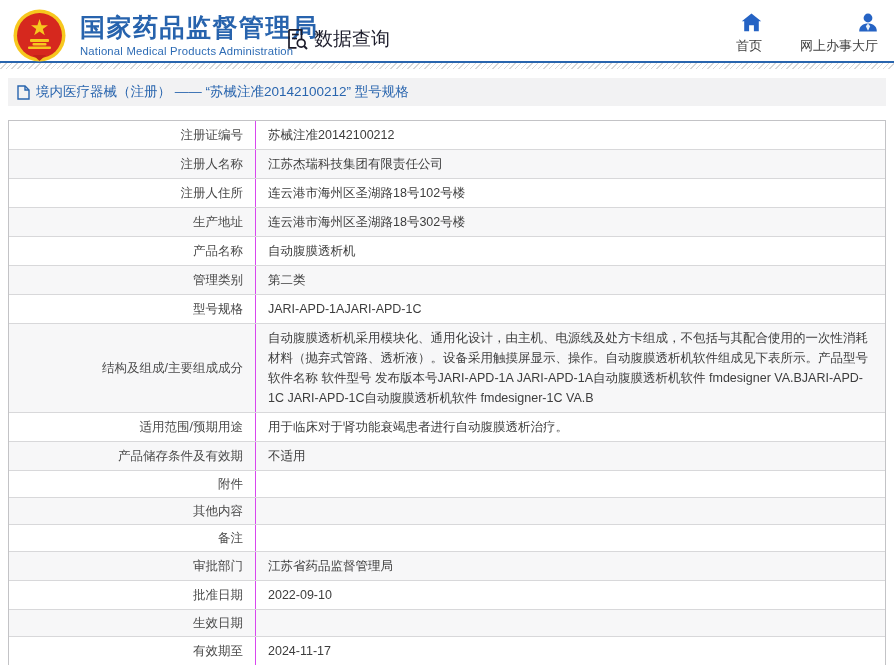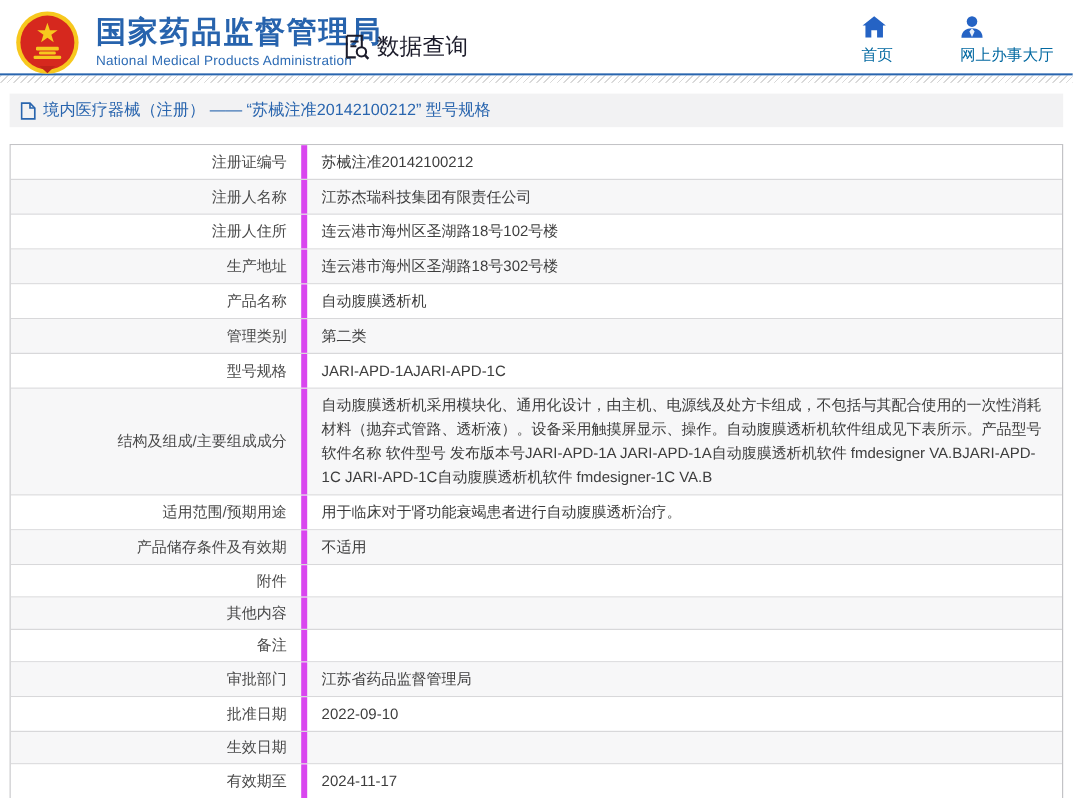--- a/index.html
+++ b/index.html
@@ -9,34 +9,34 @@
     -webkit-font-smoothing:antialiased;overflow:hidden;
   }
   
   .header{position:relative;height:61px;background:#fff;}
   .logo-wrap{position:absolute;left:13px;top:9px;display:flex;align-items:center;gap:14px;cursor:pointer;}
   .title-zh{font-size:25px;font-weight:bold;color:#2763ad;letter-spacing:1.5px;line-height:1.1;}
   .title-en{font-size:11.3px;color:#2e6cb5;margin-top:3px;letter-spacing:.2px;}
   .dq{position:absolute;left:285px;top:26px;display:flex;align-items:center;gap:5px;
       font-size:19px;color:#1c1c2b;cursor:pointer;}
   .nav-right{position:absolute;right:16px;top:13px;display:flex;gap:38px;}
-  .nav-item{display:flex;flex-direction:column;align-items:flex-start;gap:5px;
-            font-size:13px;color:#0369a1;cursor:pointer;min-width:44px;}
+  .nav-item{display:flex;flex-direction:column;align-items:flex-end;gap:5px;
+            font-size:13px;color:#404040;cursor:pointer;min-width:44px;}
   
   .blue-line{height:2px;background:#2965ae;}
   .hatch{height:6px;background:repeating-linear-gradient(135deg,#d8d8d8 0 1px,#ffffff 1px 4px);}
   
   .crumb{margin:9px 8px 0 8px;background:#f2f2f3;height:28px;display:flex;align-items:center;
          gap:6px;padding-left:9px;font-size:13.5px;color:#2965ae;}
   
   .info-table{margin:14px 8px 0 8px;border:1px solid #c3c3c6;background:#fff;}
   .tr{display:flex;border-bottom:1px solid #d8d8da;min-height:26px;background:#fff;}
   .tr:last-child{border-bottom:none;}
   .tr:nth-child(even){background:#f7f7f8;}
-  .th{flex:0 0 247px;width:247px;box-sizing:border-box;border-right:5px solid #d946ef;
+  .th{flex:0 0 247px;width:247px;box-sizing:border-box;border-right:1px solid #d946ef;
       display:flex;align-items:center;justify-content:flex-end;gap:4px;
       padding:4px 12px 4px 6px;font-size:12.5px;color:#4a4a4a;text-align:right;}
   .td{flex:1;display:flex;align-items:center;padding:4px 14px 4px 12px;
       font-size:12.5px;color:#3d3d3d;line-height:1.6;}
   .ic{display:inline-flex;align-items:center;justify-content:center;}
 </style>
 </head>
 <body>
 
 <div class="header">

